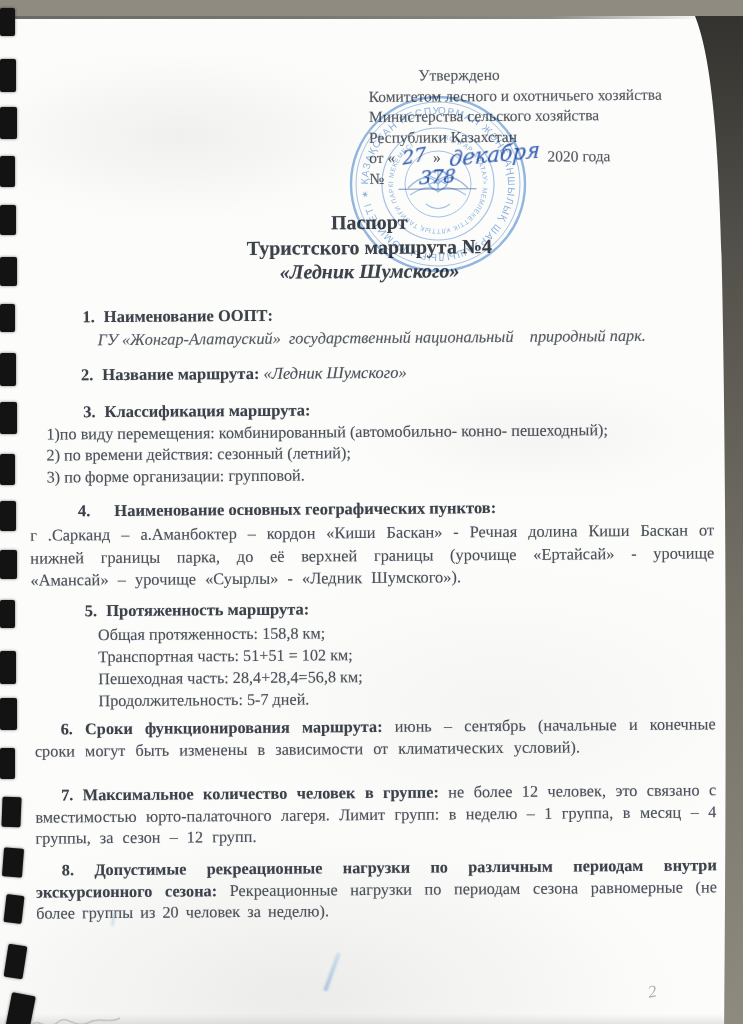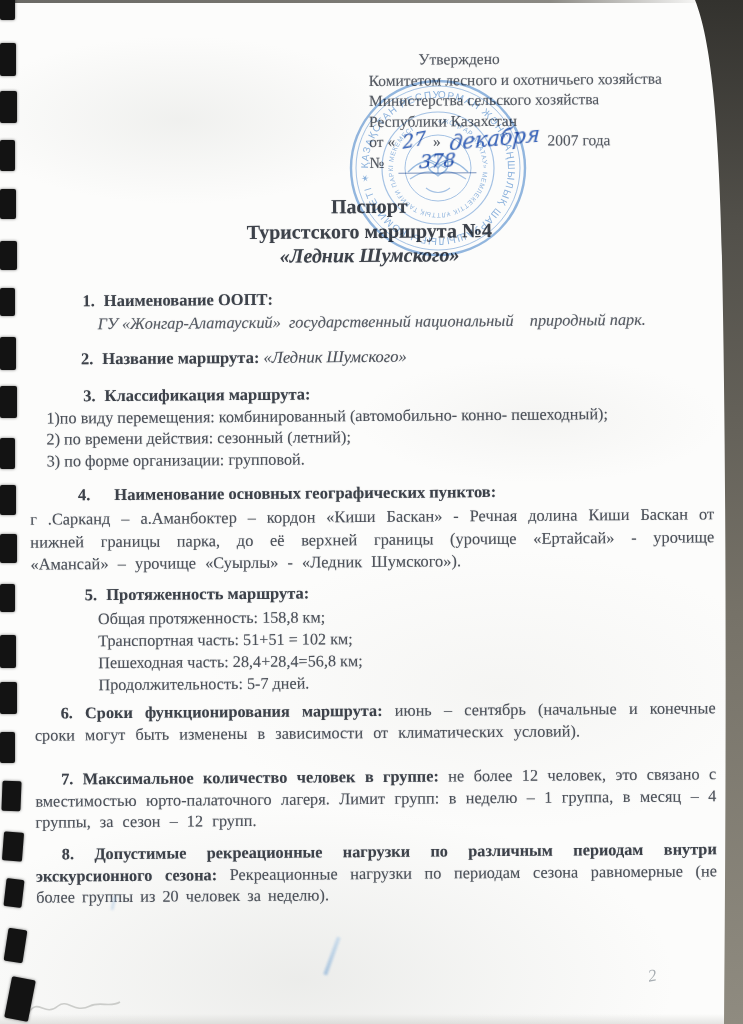--- a/index.html
+++ b/index.html
@@ -4,21 +4,21 @@
 <style>
   html,body{margin:0;padding:0;}
   body{width:743px;height:1024px;position:relative;overflow:hidden;
        background:#8f8b80;font-family:"Liberation Serif","DejaVu Serif",serif;}
   #page{position:absolute;inset:0;
     background:
       radial-gradient(ellipse 300px 120px at 180px 120px, rgba(208,210,206,.28), transparent 70%),
       radial-gradient(ellipse 420px 200px at 500px 690px, rgba(214,214,209,.18), transparent 70%),
       radial-gradient(ellipse 520px 240px at 300px 980px, rgba(198,200,196,.30), transparent 72%),
       radial-gradient(ellipse 260px 90px at 540px 420px, rgba(210,210,206,.18), transparent 70%),
-      #fcfcfb;}
+      #fcfcfb; margin-top: 16px;}
   .content{position:absolute;inset:0;transform:rotate(-0.45deg);transform-origin:370px 500px;
            color:#4d525a;text-shadow:0 0 1px rgba(95,100,108,.45);z-index:3;}
   .abs{position:absolute;}
   .b{font-weight:bold;color:#3d424a;}
   .it{font-style:italic;}
   .num{display:inline-block;margin-right:9px;font-weight:bold;color:#3d424a;}
   
   #approval{top:50px;left:372px;width:345px;font-size:15.5px;line-height:20.6px;color:#565b63;}
   #approval .l1{margin-left:50px;}
   .hw{font-family:"DejaVu Serif",serif;font-style:italic;color:#3a66bd;font-size:19px;
@@ -83,21 +83,21 @@
     <div id="approval" class="abs">
       <div class="l1">Утверждено</div>
       <div>Комитетом лесного и охотничьего хозяйства</div>
       <div>Министерства сельского хозяйства</div>
       <div>Республики Казахстан</div>
       <div>
         <span>от «</span>
         <span class="hw hw-day">27</span>
         <span>»</span>
         <span class="hw hw-month">декабря</span>
-        <span>2007 года</span>
+        <span>2020 года</span>
       </div>
       <div>
         <span>№</span><span class="numline"><span class="hw hw-num">378</span></span>
       </div>
     </div>
 
     <div id="title" class="abs">
       <div>Паспорт</div>
       <div>Туристского маршрута №4</div>
       <div class="it">«Ледник Шумского»</div>

